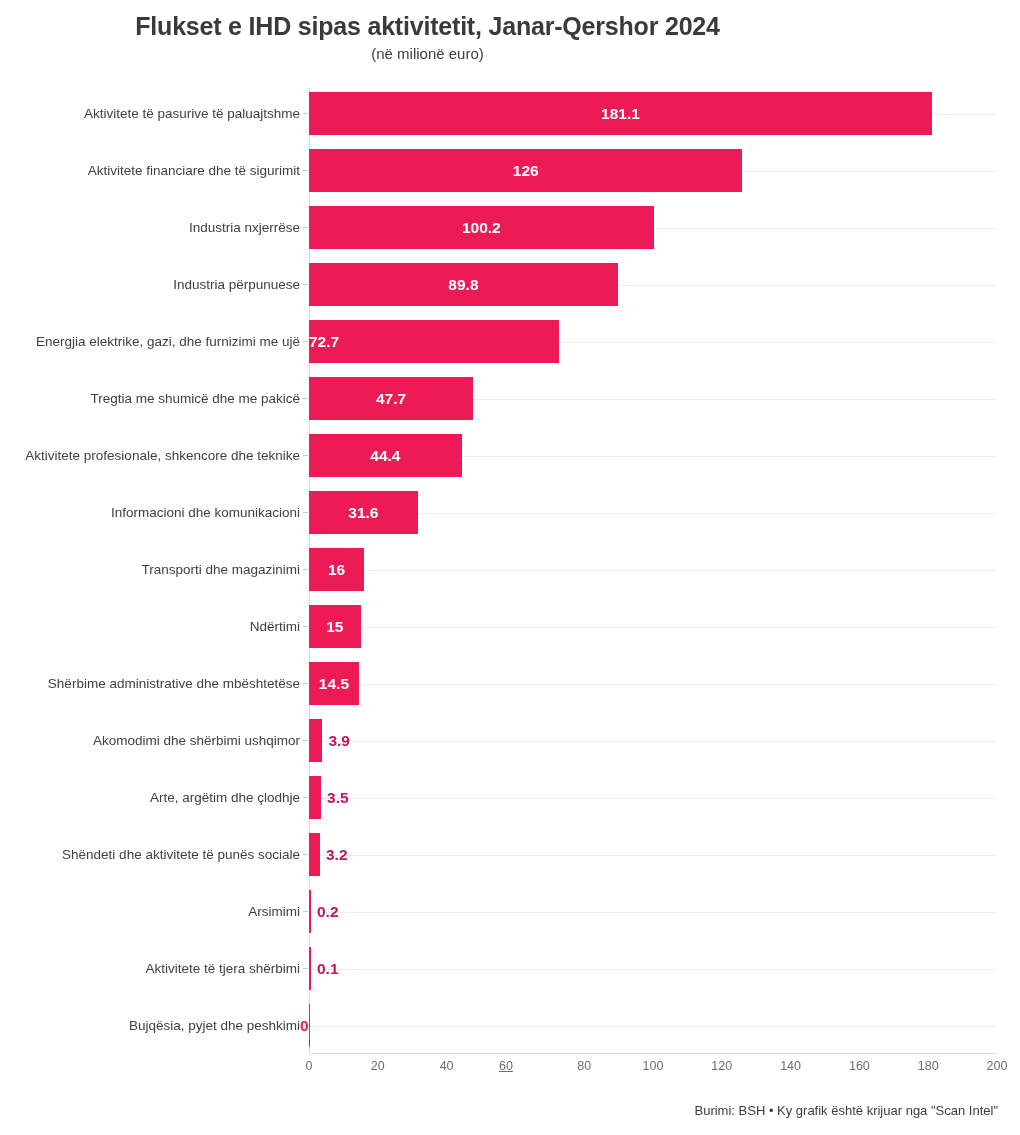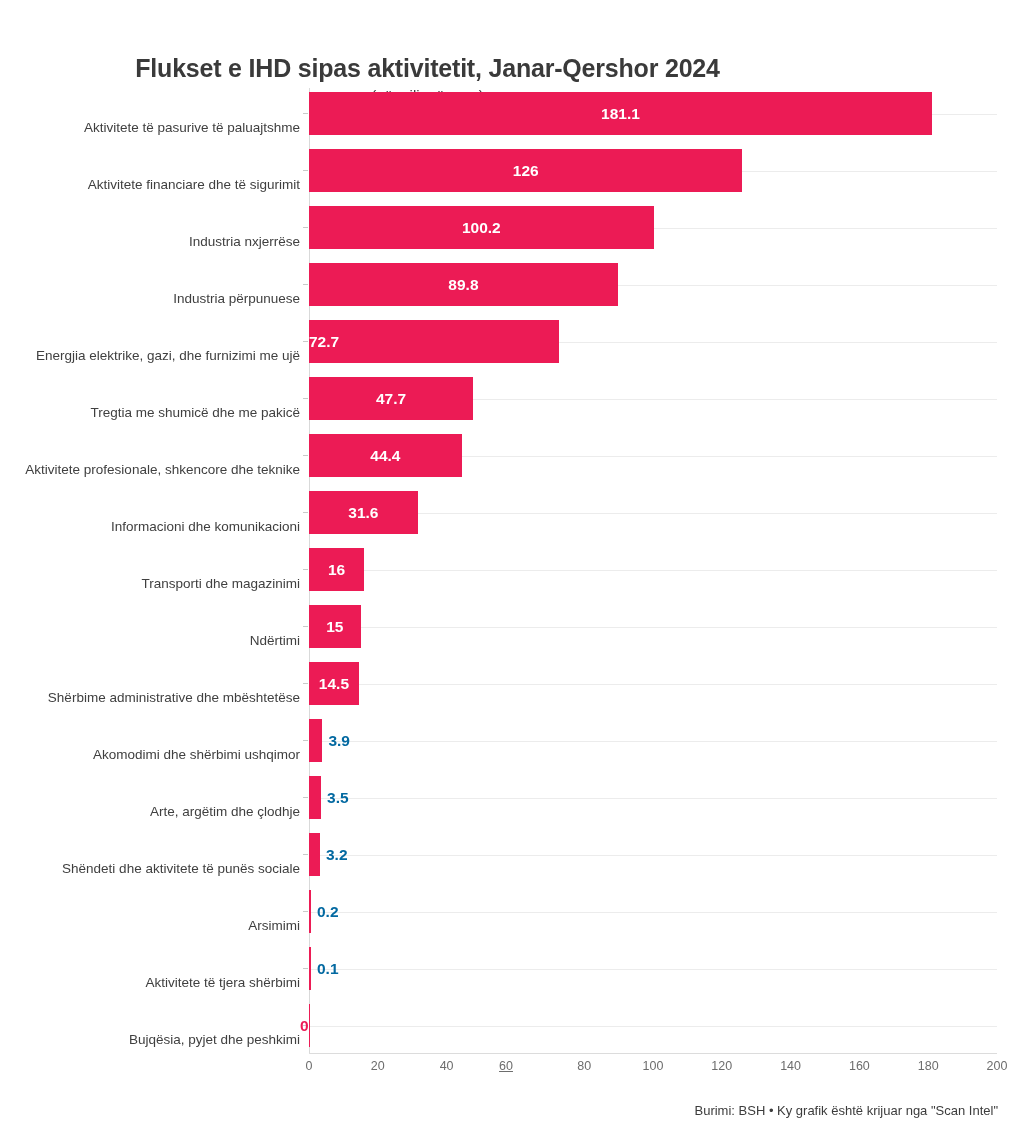--- a/index.html
+++ b/index.html
@@ -13,21 +13,20 @@
     font-family: "Liberation Sans", sans-serif;
     overflow: hidden;
     position: relative;
   }
 
   
   #chart-header {
     width: 855px;
     padding-top: 10px;
     text-align: center;
-    margin-top: 42px;
   }
   #chart-title {
     font-size: 25px;
     font-weight: bold;
     color: #3a3a3a;
     letter-spacing: -0.2px;
     line-height: 32px;
   }
   #chart-subtitle {
     font-size: 15px;
@@ -74,21 +73,21 @@
 
   .row {
     position: absolute;
     left: 0;
     width: 1020px;
     height: 57px;
   }
   .cat-label {
     position: absolute;
     right: 720px;      
-    top: 14px;
+    top: 0;
     height: 43px;
     line-height: 43px;
     font-size: 13.5px;
     color: #404040;
     white-space: nowrap;
     text-align: right;
   }
   .tick-dash {
     position: absolute;
     left: 303px;
@@ -110,21 +109,21 @@
     height: 59px;
     line-height: 43px;
     font-size: 15.5px;
     font-weight: bold;
     white-space: nowrap;
   }
   .bar-value.inside {
     color: #ffffff;
   }
   .bar-value.outside {
-    color: #0369a1;
+    color: #be185d;
   }
   .bar-value.clipped {
     color: #ec1b55;
   }
 
   
   #xaxis {
     position: absolute;
     left: 309px;
     top: 1053px;

